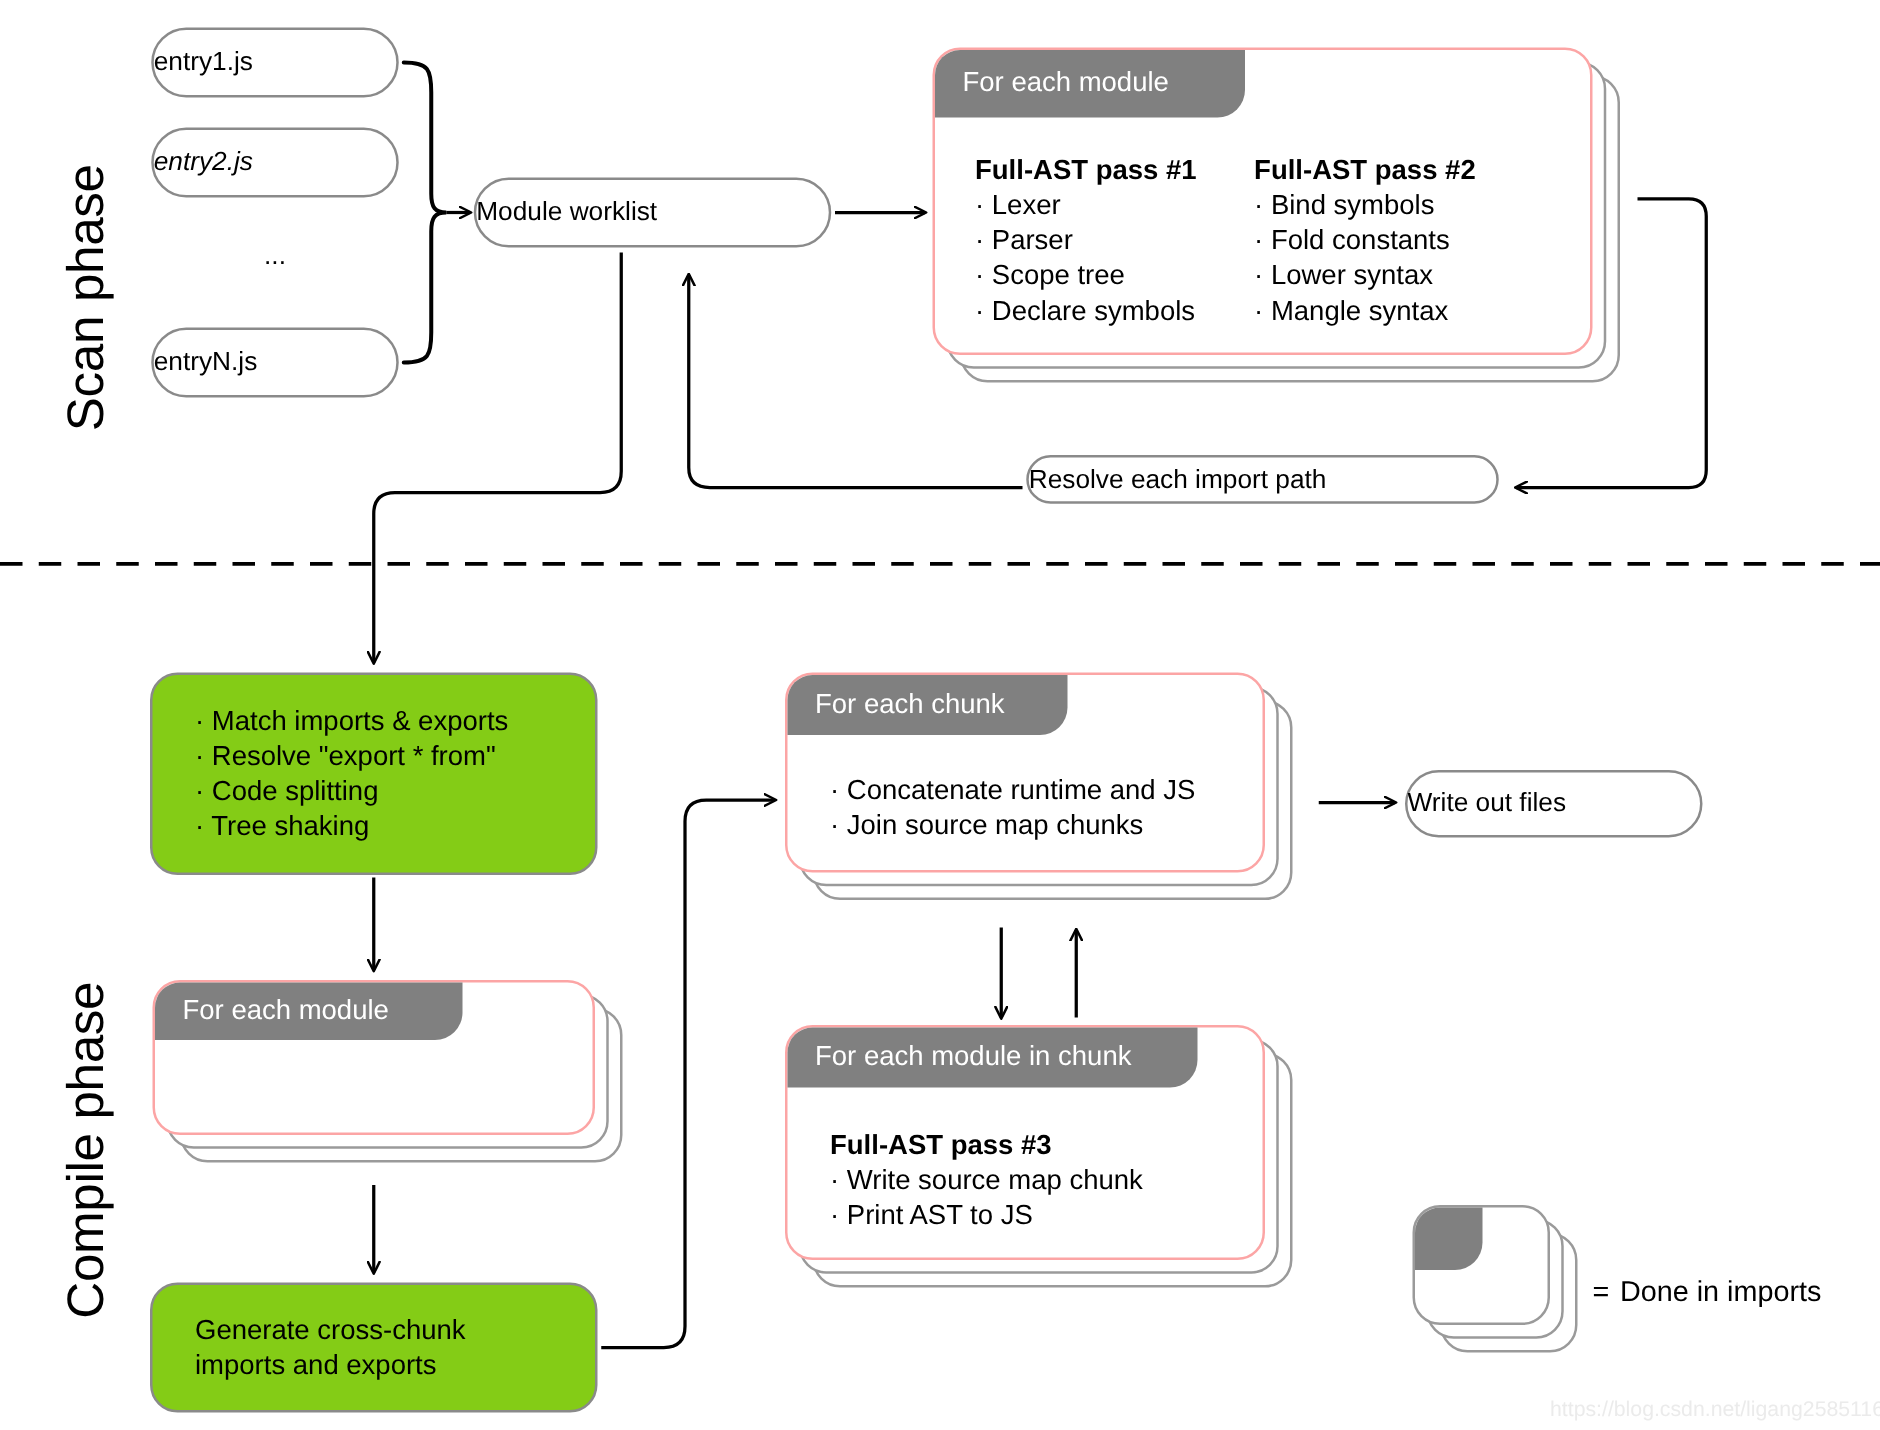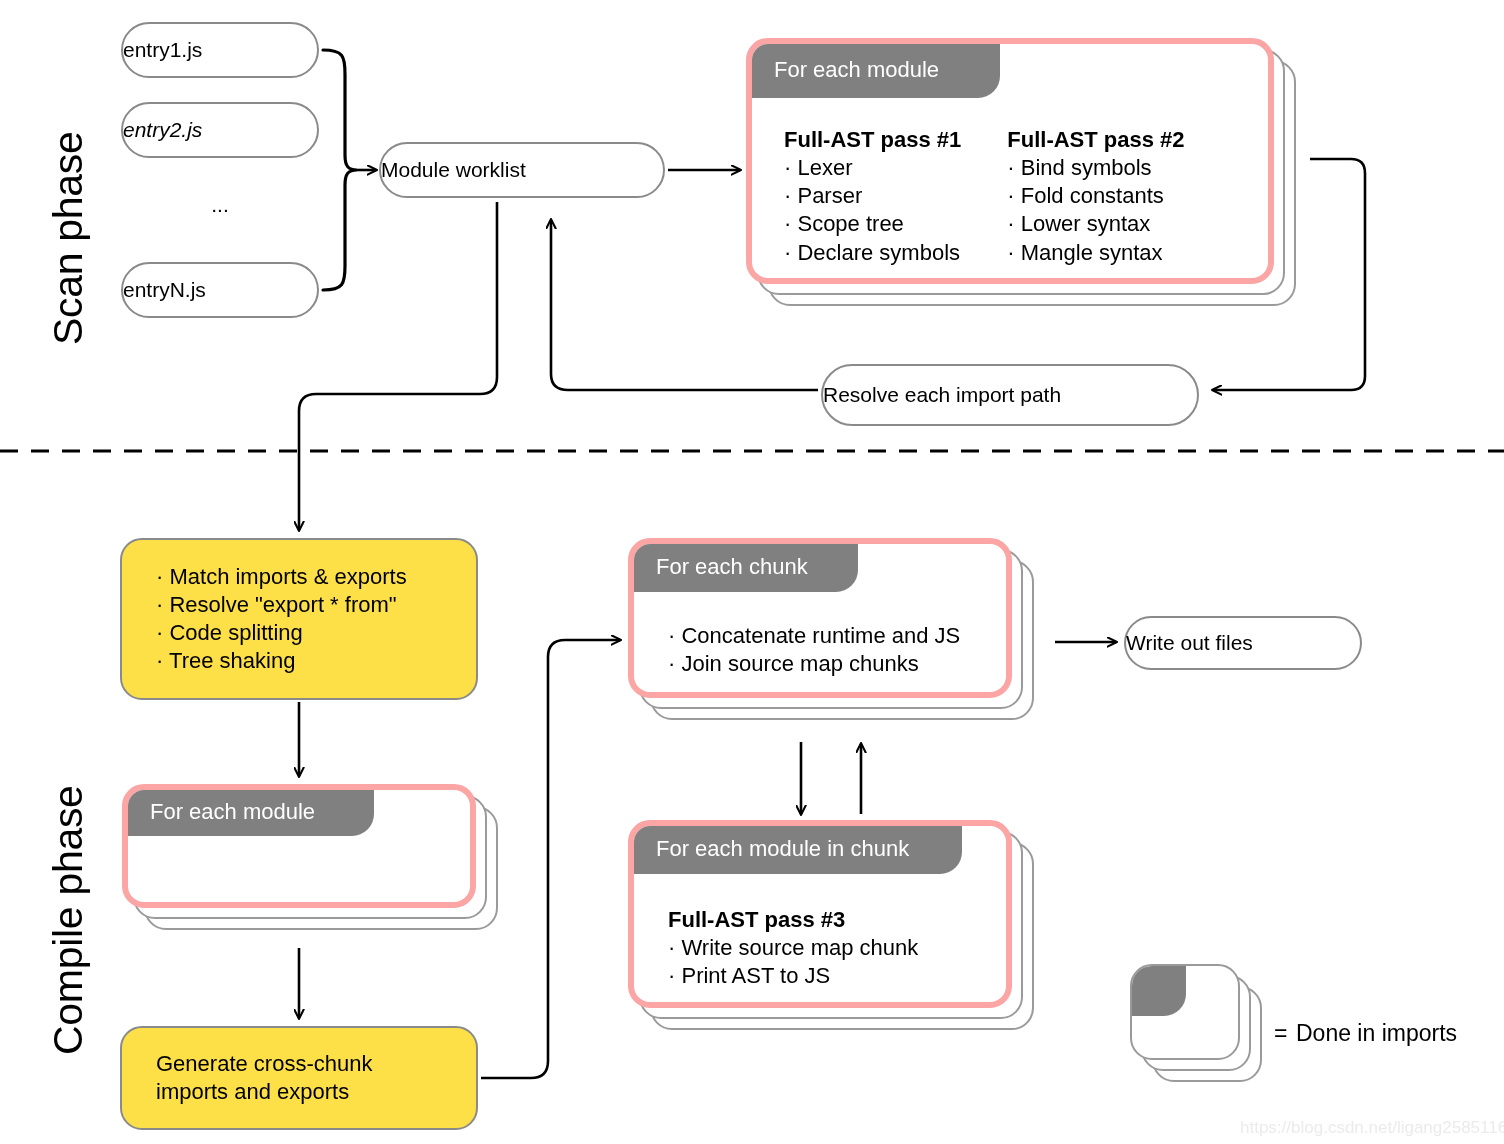--- a/index.html
+++ b/index.html
@@ -38,42 +38,42 @@
     font-size: 21px;
     color: #000;
     text-align: center;
   }
 
   
   .rbox {
     position: absolute;
     border: 2px solid #8a8a8a;
     border-radius: 22px;
-    background: #fde047;
+    background: #84cc16;
     display: flex;
     flex-direction: column;
     justify-content: center;
     font-size: 22px;
     line-height: 1.28;
   }
   .rbox .lines { padding: 0 0 0 34px; }
   .rbox .lines div { white-space: nowrap; }
 
   
   .stack { position: absolute; }
   .stack .shadowcard {
     position: absolute;
     border: 2px solid #9a9a9a;
     border-radius: 22px;
     background: #fff;
   }
   .stack .card {
     position: absolute;
     left: 0; top: 0;
-    border: 6px solid #fca5a5;
+    border: 2px solid #fca5a5;
     border-radius: 22px;
     background: #fff;
     overflow: hidden;
   }
   .stack .hdr {
     position: absolute;
     left: -2px; top: -2px;
     background: #808080;
     color: #ffffff;
     font-size: 22px;
@@ -172,21 +172,21 @@
             <div class="li">· <span>Bind symbols</span></div>
             <div class="li">· <span>Fold constants</span></div>
             <div class="li">· <span>Lower syntax</span></div>
             <div class="li">· <span>Mangle syntax</span></div>
           </div>
         </div>
       </div>
     </div>
   </div>
 
-  <div class="pill" style="left:821px; top:364px; width:378px; height:62px;">
+  <div class="pill" style="left:821px; top:364px; width:378px; height:39px;">
     <span>Resolve each import path</span>
   </div>
 
   <div class="rbox" style="left:120px; top:538px; width:358px; height:162px;">
     <div class="lines">
       <div>· <span>Match imports &amp; exports</span></div>
       <div>· <span>Resolve "export * from"</span></div>
       <div>· <span>Code splitting</span></div>
       <div>· <span>Tree shaking</span></div>
     </div>

